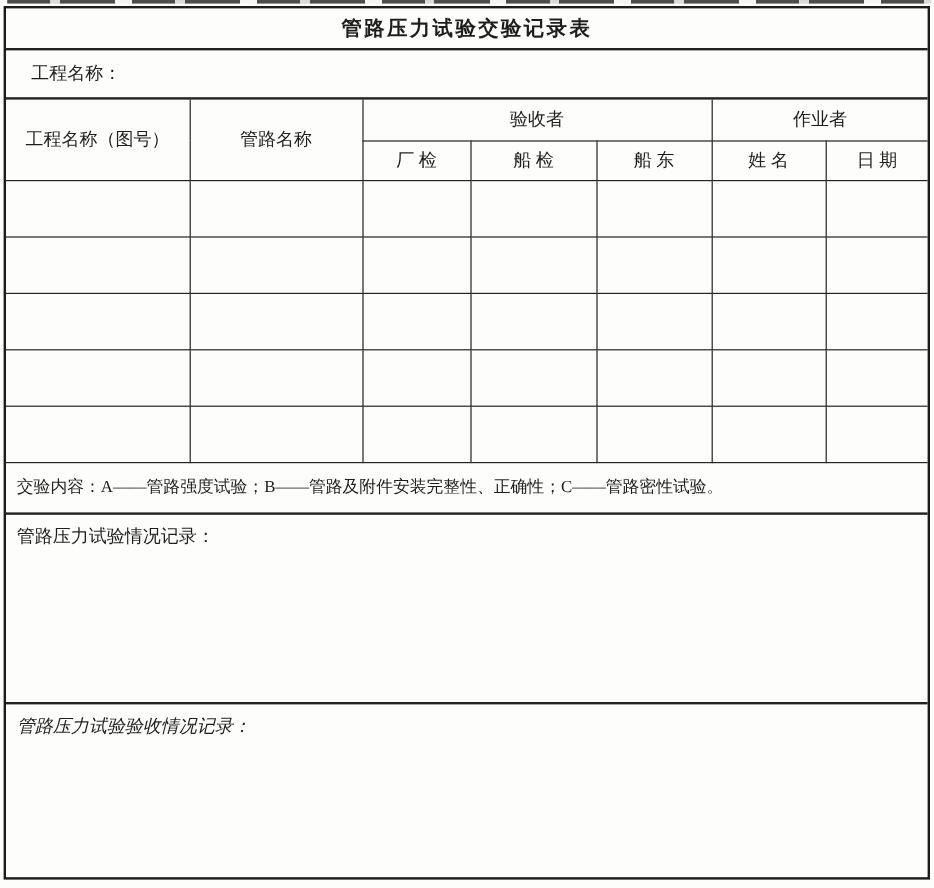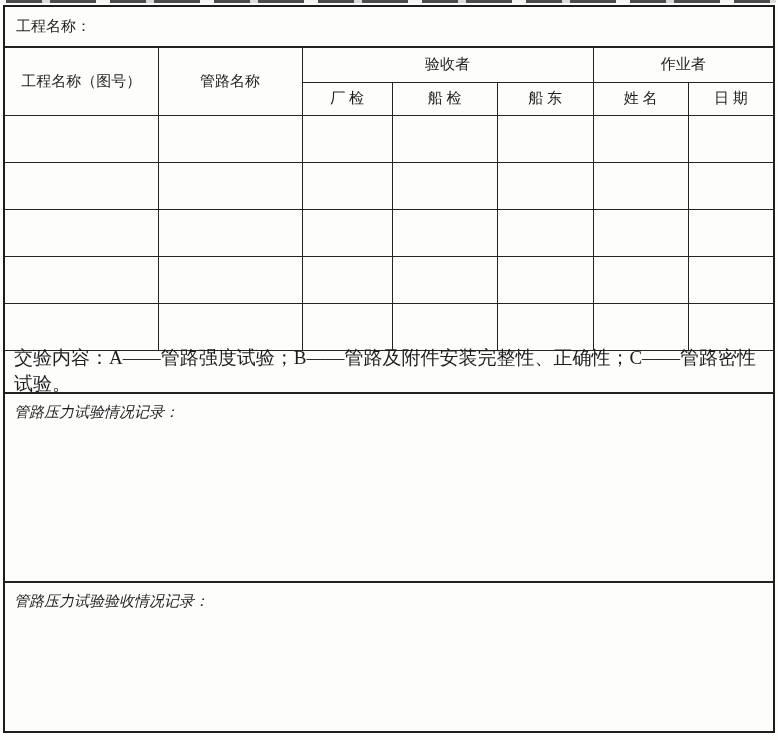--- a/index.html
+++ b/index.html
@@ -33,21 +33,21 @@
     border-bottom: 2px solid #222;
     display: flex; align-items: center; justify-content: center;
     font-weight: bold;
     font-size: 17px;
     letter-spacing: 2px;
   }
   .project-row {
     height: 41px;
     border-bottom: 2px solid #222;
     display: flex; align-items: center;
-    padding-left: 11px;
+    padding-left: 21px;
     font-size: 15px;
   }
   table.record {
     border-collapse: collapse;
     table-layout: fixed;
     width: 100%;
   }
   table.record th, table.record td {
     border: 1px solid #242424;
     font-weight: normal;
@@ -60,40 +60,40 @@
   table.record tr > *:last-child { border-right: none; }
   table.record thead tr:first-child > * { border-top: none; margin-left: 28px; }
   tr.hrow1 { height: 34px; }
   tr.hrow2 { height: 33px; margin-top: 44px; }
   tbody tr.body-row { height: 47px; }
   .note-row {
     height: 43px;
     border-bottom: 2px solid #222;
     display: flex; align-items: center;
     padding-left: 9px;
-    font-size: 19px;
+    font-size: 14px;
   }
   .section {
     padding: 9px 0 0 9px;
     font-size: 15px;
   }
   .section-1 {
-    height: 189px;
+    height: 158px;
     border-bottom: 2px solid #222;
-    font-style: italic;
   }
   .section-2 { flex: 1; font-style: italic; }
 </style>
 </head>
 <body>
 
 <div class="scan-streak"></div>
 
 <div class="form">
 
+  <div class="title-row">管路压力试验交验记录表</div>
 
   <div class="project-row">
     <span>工程名称：</span>
   </div>
 
   <table class="record">
     <colgroup>
       <col style="width:153px">
       <col style="width:144px">
       <col style="width:90px">

